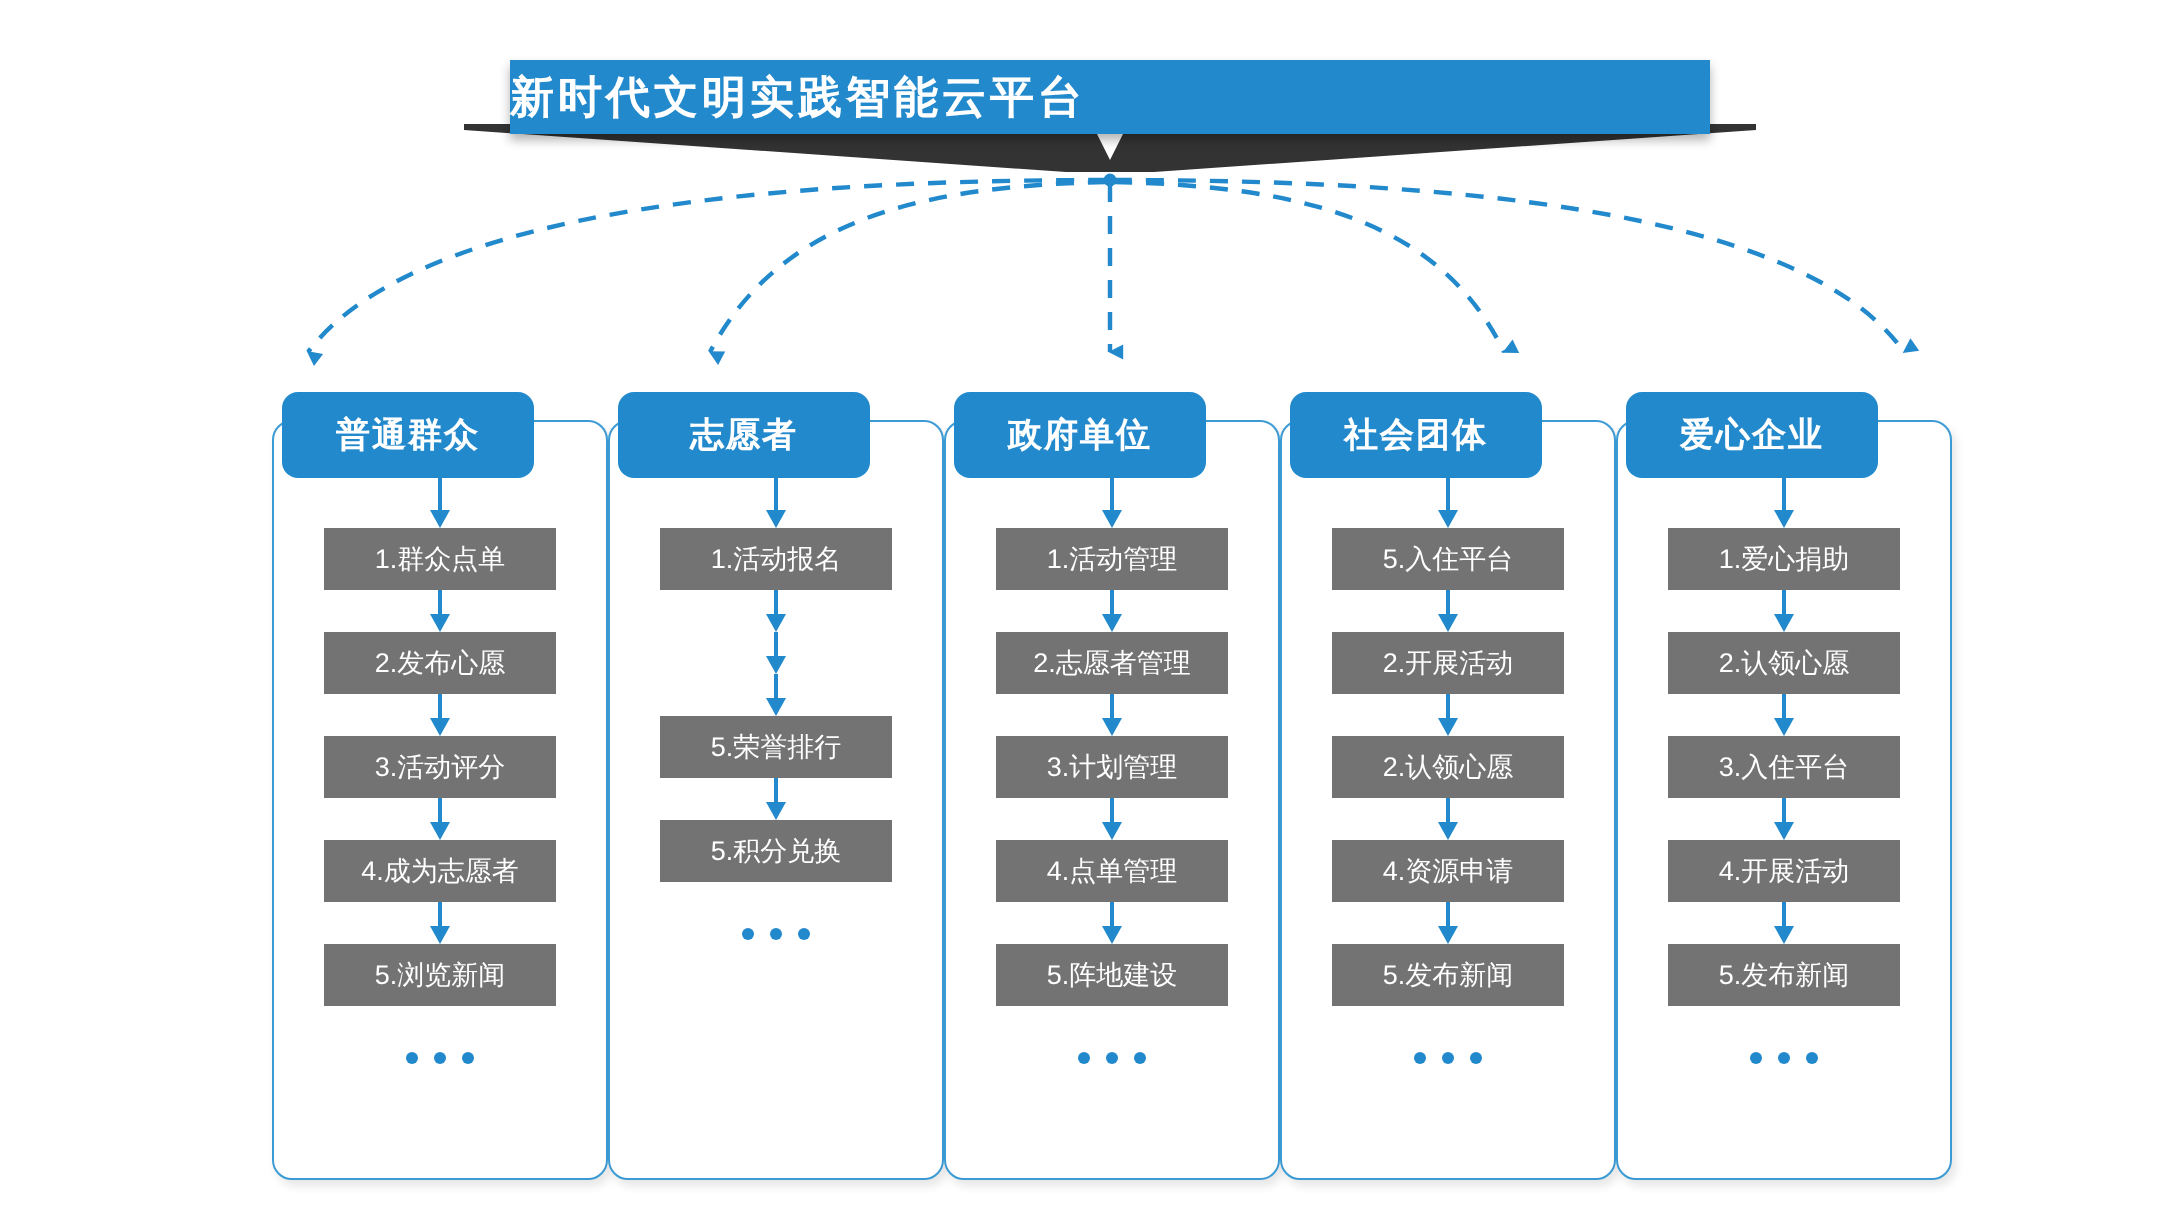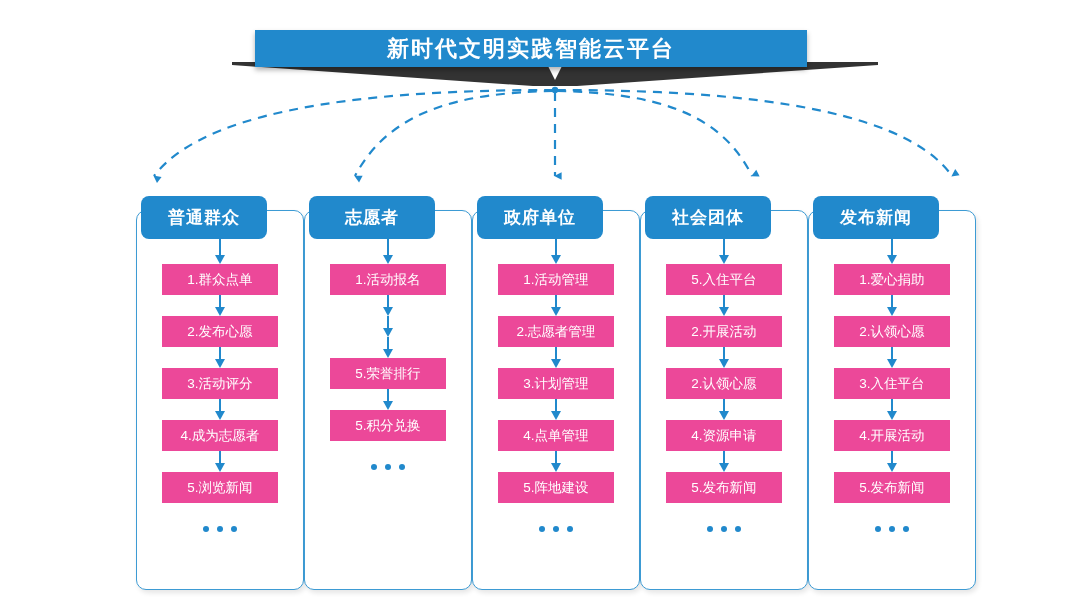--- a/index.html
+++ b/index.html
@@ -25,26 +25,26 @@
     height: 95px;
   }
   #banner-tail {
     position: absolute;
     left: 232px; top: 62px;
     width: 646px; height: 26px;
   }
   #banner-bar {
     position: absolute;
     left: 255px; top: 30px;
-    width: 552px; height: 37px;
+    width: 600px; height: 37px;
     background: #2189cc;
     box-shadow: 0 3px 5px rgba(0,0,0,0.30);
     display: flex;
     align-items: center;
-    justify-content: center;
+    justify-content: flex-start;
   }
   #banner-title {
     color: #ffffff;
     font-size: 22px;
     font-weight: bold;
     letter-spacing: 2px;
     line-height: 1;
   }
 
   
@@ -136,21 +136,21 @@
     border-left: 5px solid transparent;
     border-right: 5px solid transparent;
     border-top: 9px solid #2189cc;
   }
   .arrow-short { height: 21px; }
   .arrow-short::before { height: 14px; }
   .arrow-short::after { top: 12px; }
   .item-box {
     width: 116px;
     height: 31px;
-    background: #ec4899;
+    background: #737373;
     display: flex;
     align-items: center;
     justify-content: center;
   }
   .item-label {
     color: #ffffff;
     font-size: 13.5px;
     line-height: 1;
     white-space: nowrap;
   }
@@ -327,21 +327,21 @@
           <span></span>
             <span></span>
             <span></span>
         </div>
       </div>
     </div>
 
     <div class="column">
       <div class="col-frame"></div>
       <div class="col-head">
-        <span class="col-head-label">发布新闻</span>
+        <span class="col-head-label">爱心企业</span>
       </div>
       <div class="col-body">
         <div class="arrow-down"></div>
         <div class="item-box">
           <span class="item-label">1.爱心捐助</span>
         </div>
         <div class="arrow-down arrow-short"></div>
         <div class="item-box">
           <span class="item-label">2.认领心愿</span>
         </div>

